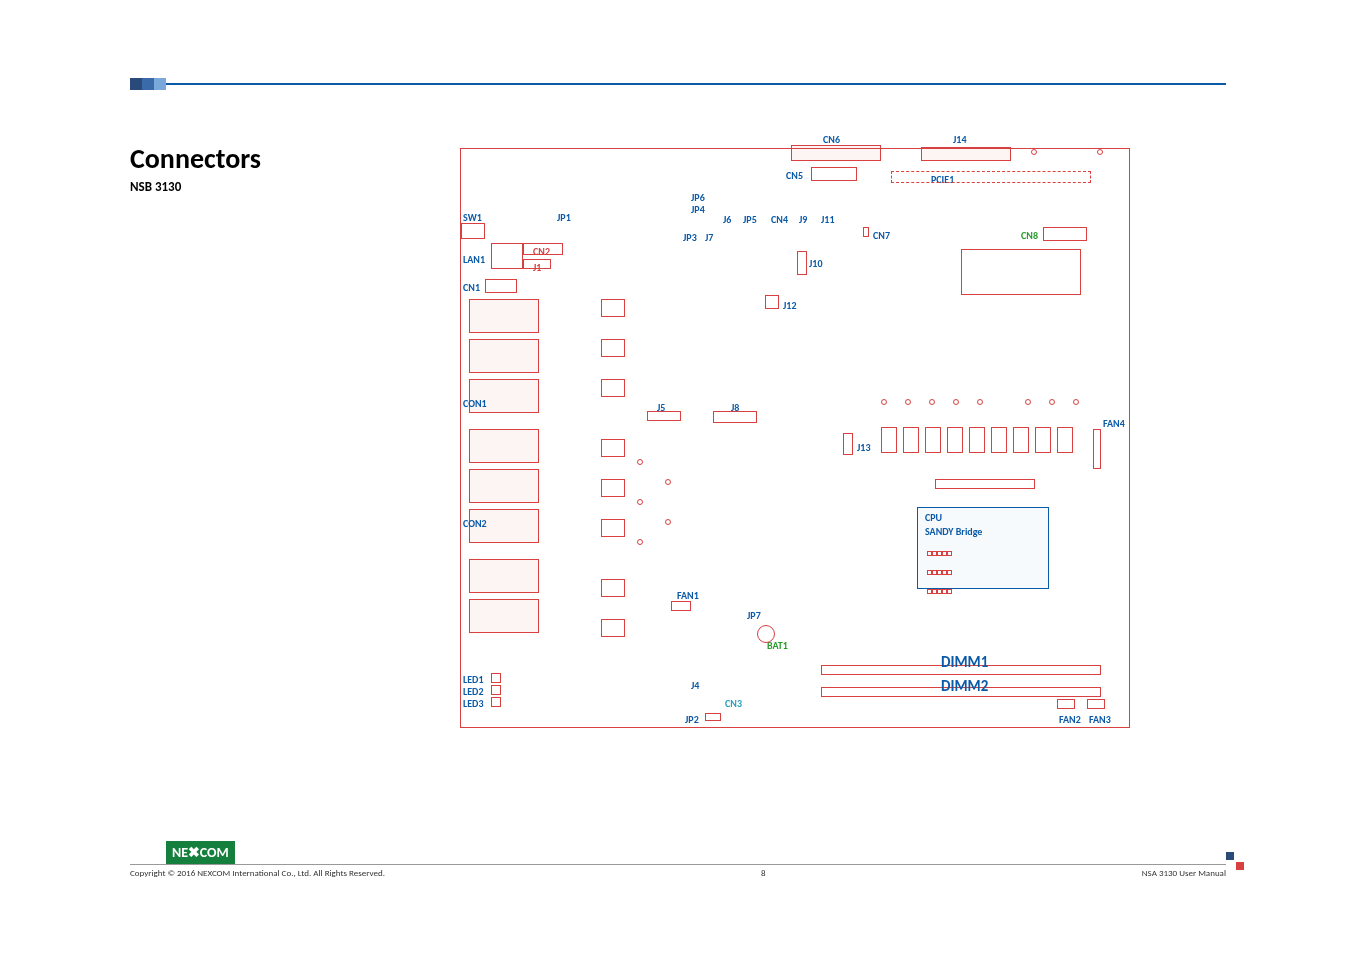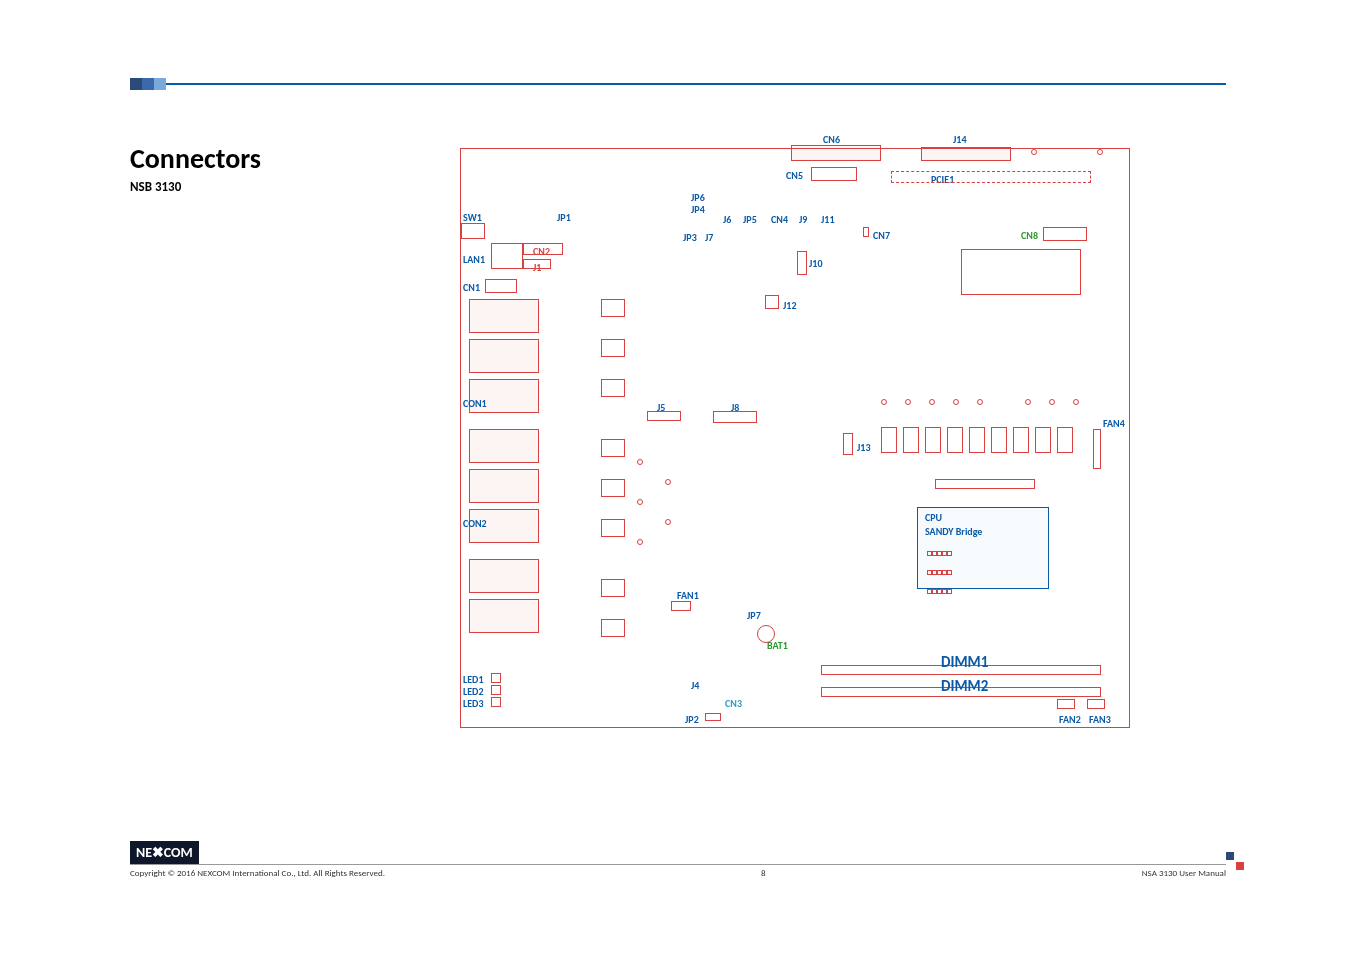--- a/index.html
+++ b/index.html
@@ -138,27 +138,28 @@
     bottom: 0;
     width: 100%;
     height: 40px;
   }
   .footer-rule {
     height: 1px;
     background: #999;
     width: 100%;
   }
   .footer-logo {
-    background: #0f172a;
+    background: #15803d;
     color: #fff;
     display: inline-block;
     padding: 3px 6px;
     font-weight: bold;
     font-size: 14px;
     margin-top: -18px;
+    margin-left: 36px;
   }
   .footer-row {
     display: flex;
     justify-content: space-between;
     font-size: 9px;
     color: #333;
     margin-top: 2px;
   }
   .corner-sq {
     position: absolute;

